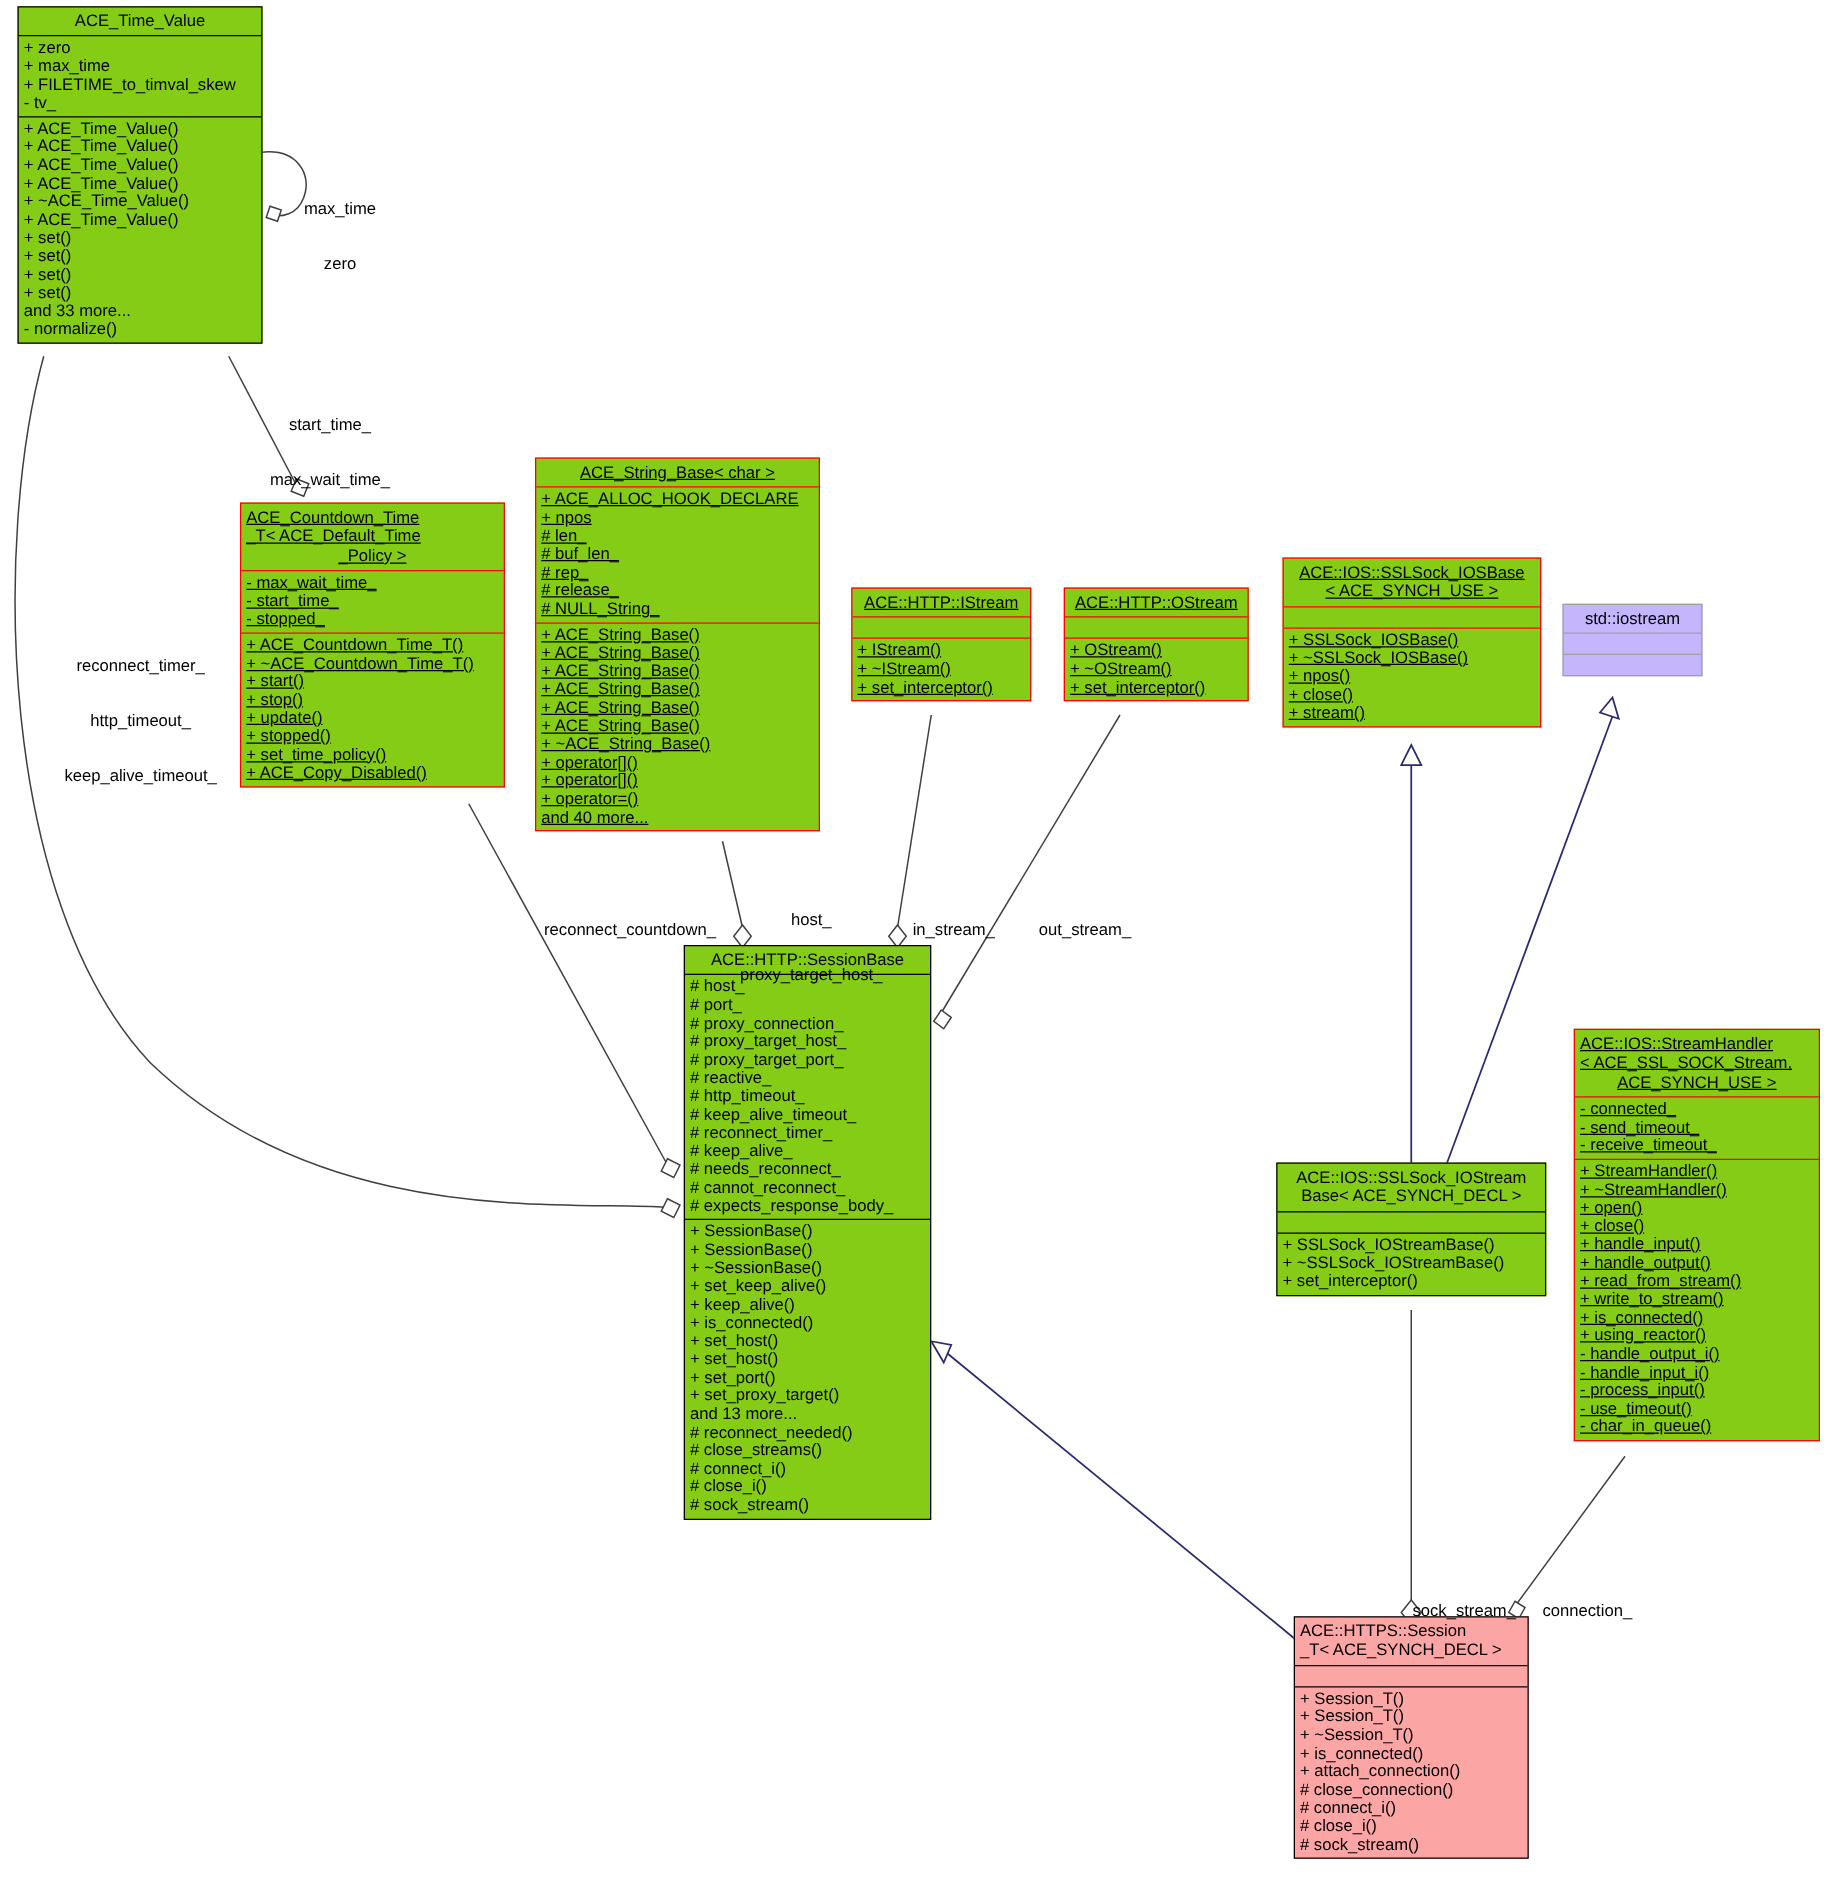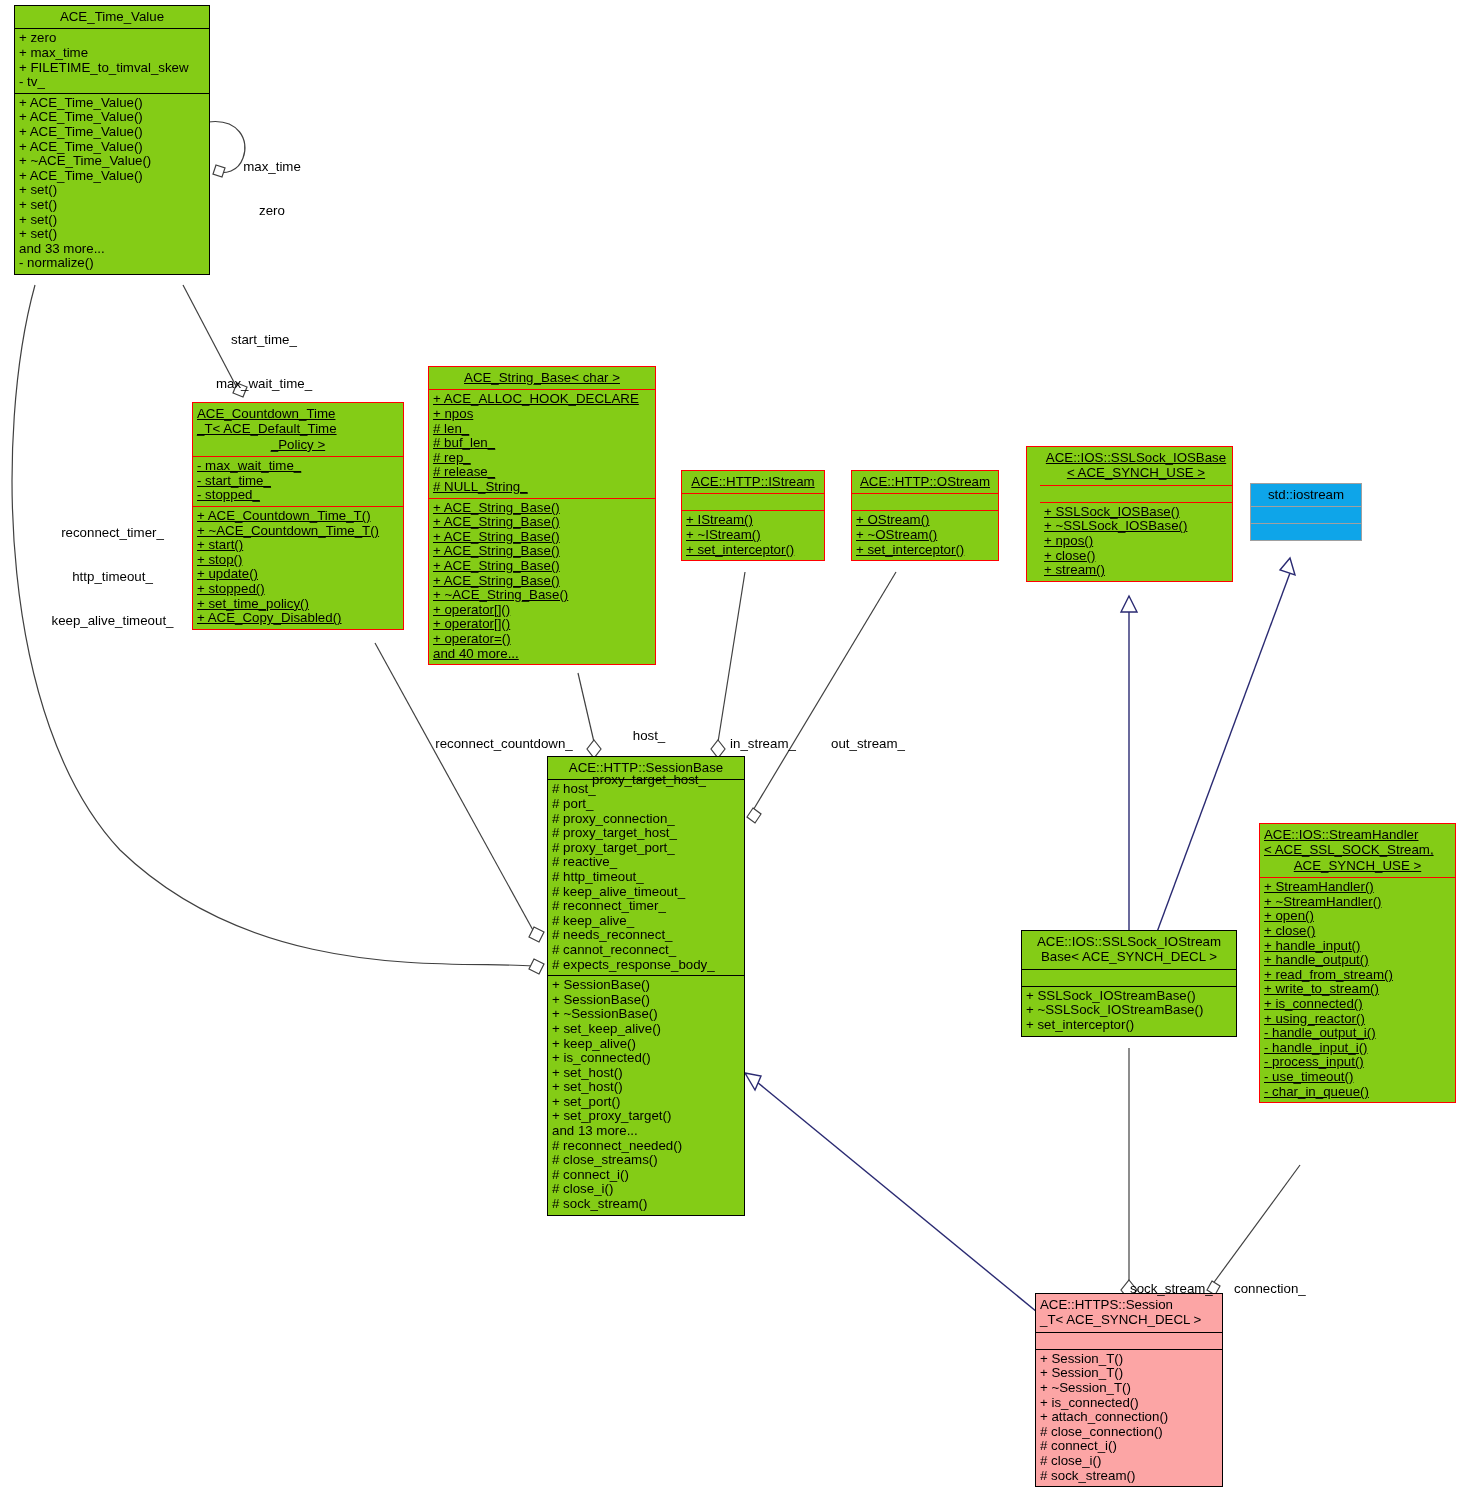--- a/index.html
+++ b/index.html
@@ -3,21 +3,21 @@
 <meta charset="utf-8">
 <style>
   html,body{margin:0;padding:0;background:#ffffff;}
   body{font-family:"Liberation Sans","DejaVu Sans",sans-serif;}
   #canvas{position:relative;width:1463px;height:1509px;overflow:hidden;background:#fff;}
   svg#edges{position:absolute;left:0;top:0;width:1463px;height:1509px;pointer-events:none;}
 
   .umlbox{position:absolute;box-sizing:border-box;background:#84cc16;border:1px solid #000;}
   .umlbox.red{border-color:#ff0000;text-decoration:underline;}
   .umlbox.grey{border-color:#000;background:#fca5a5;}
-  .umlbox.silver{border-color:#a0a0a0;background:#0ea5e9;}
+  .umlbox.silver{border-color:#a0a0a0;background:#c4b5fd;}
 
   .sect{box-sizing:border-box;padding:2px 4px 3px 4px;}
   .sect.title{text-align:center;padding:3px 4px 4px 4px;}
   .umlbox.red > .sect + .sect{border-top:1px solid #ff0000;}
   .umlbox:not(.red):not(.silver) > .sect + .sect{border-top:1px solid #000;}
   .umlbox.silver > .sect + .sect{border-top:1px solid #a0a0a0;}
 
   .row{font-size:13.3px;line-height:14.6px;color:#000;white-space:pre;}
   .title .row{font-size:13.3px;line-height:15.4px;}
   .empty{height:17px;}
@@ -170,21 +170,21 @@
       <div class="row">ACE::HTTP::OStream</div>
     </div>
     <div class="sect empty"></div>
     <div class="sect">
       <div class="row">+ OStream()</div>
       <div class="row">+ ~OStream()</div>
       <div class="row">+ set_interceptor()</div>
     </div>
   </div>
 
-  <div class="umlbox red" style="left:1026px;top:446px;width:207px;padding-left:13px;">
+  <div class="umlbox red" style="left:1026px;top:446px;width:207px;">
     <div class="sect title">
       <div class="row">ACE::IOS::SSLSock_IOSBase</div>
       <div class="row">&lt; ACE_SYNCH_USE &gt;</div>
     </div>
     <div class="sect empty"></div>
     <div class="sect">
       <div class="row">+ SSLSock_IOSBase()</div>
       <div class="row">+ ~SSLSock_IOSBase()</div>
       <div class="row">+ npos()</div>
       <div class="row">+ close()</div>
@@ -252,20 +252,25 @@
     </div>
   </div>
 
   <div class="umlbox red" style="left:1259px;top:823px;width:197px;">
     <div class="sect title">
       <div class="row" style="text-align:left;">ACE::IOS::StreamHandler</div>
       <div class="row" style="text-align:left;">&lt; ACE_SSL_SOCK_Stream,</div>
       <div class="row">ACE_SYNCH_USE &gt;</div>
     </div>
     <div class="sect">
+      <div class="row">- connected_</div>
+      <div class="row">- send_timeout_</div>
+      <div class="row">- receive_timeout_</div>
+    </div>
+    <div class="sect">
       <div class="row">+ StreamHandler()</div>
       <div class="row">+ ~StreamHandler()</div>
       <div class="row">+ open()</div>
       <div class="row">+ close()</div>
       <div class="row">+ handle_input()</div>
       <div class="row">+ handle_output()</div>
       <div class="row">+ read_from_stream()</div>
       <div class="row">+ write_to_stream()</div>
       <div class="row">+ is_connected()</div>
       <div class="row">+ using_reactor()</div>

